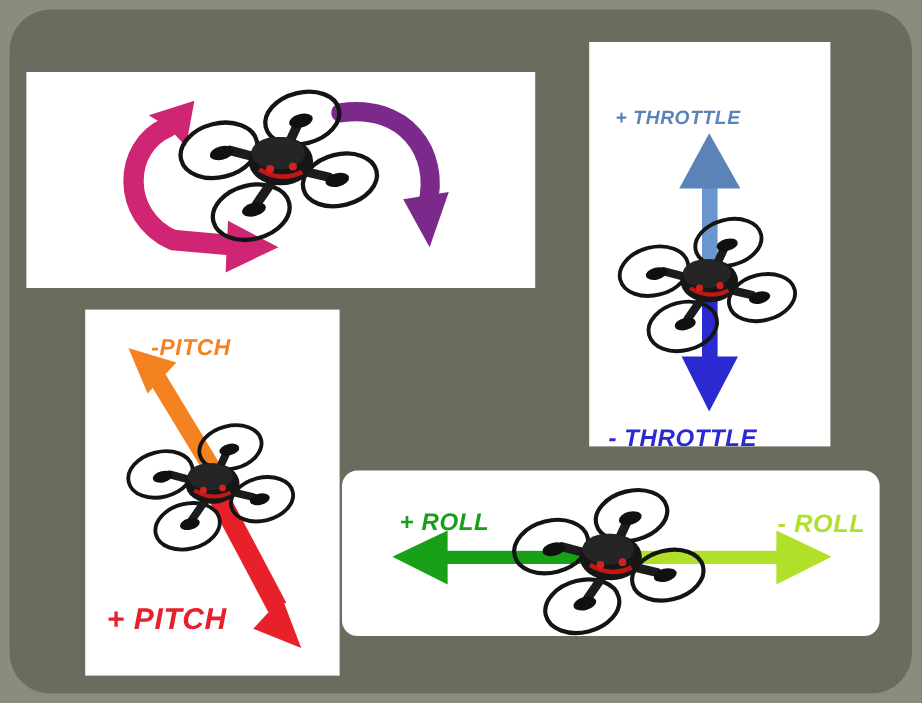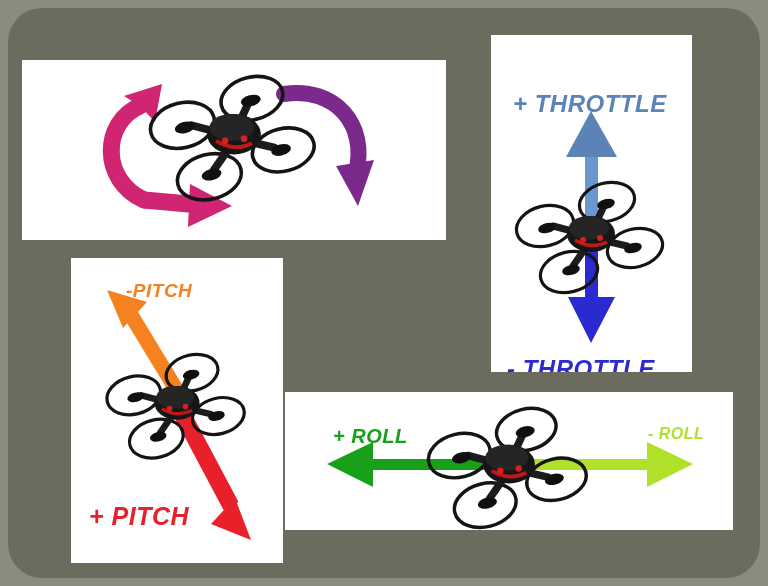--- a/index.html
+++ b/index.html
@@ -33,39 +33,39 @@
   .panel {
     position: absolute;
     background: #ffffff;
     overflow: hidden;
   }
 
   
   #panel-yaw      { left: 22px;  top: 60px;  width: 424px; height: 180px; }
   #panel-throttle { left: 491px; top: 35px;  width: 201px; height: 337px; }
   #panel-pitch    { left: 71px;  top: 258px; width: 212px; height: 305px; }
-  #panel-roll     { left: 285px; top: 392px; width: 448px; height: 138px; }
+  #panel-roll     { left: 285px; top: 392px; width: 448px; height: 138px; border-radius: 13px; }
 
   
   .label {
     position: absolute;
     font-style: italic;
     font-weight: bold;
     white-space: nowrap;
     letter-spacing: 0.5px;
   }
 
-  #label-pos-throttle { left: 22px; top: 55px;  font-size: 24px; color: #5b83b8; }
-  #label-neg-throttle { left: 16px; top: 320px; font-size: 24px; color: #2a2ad0; }
+  #label-pos-throttle { left: 22px; top: 55px;  font-size: 16px; color: #5b83b8; }
+  #label-neg-throttle { left: 16px; top: 320px; font-size: 20px; color: #2a2ad0; }
 
   #label-neg-pitch { left: 55px; top: 22px;  font-size: 19px; color: #f58220; }
   #label-pos-pitch { left: 18px; top: 244px; font-size: 25px; color: #e8202a; }
 
   #label-pos-roll  { left: 48px;  top: 33px; font-size: 20px; color: #18a018; }
-  #label-neg-roll  { left: 363px; top: 33px; font-size: 16px; color: #b0e02a; }
+  #label-neg-roll  { left: 363px; top: 33px; font-size: 21px; color: #b0e02a; }
 
   .art { position: absolute; left: 0; top: 0; width: 100%; height: 100%; }
 </style>
 </head>
 <body>
 
 <div id="slide">
 
   <div id="frame"></div>
 

